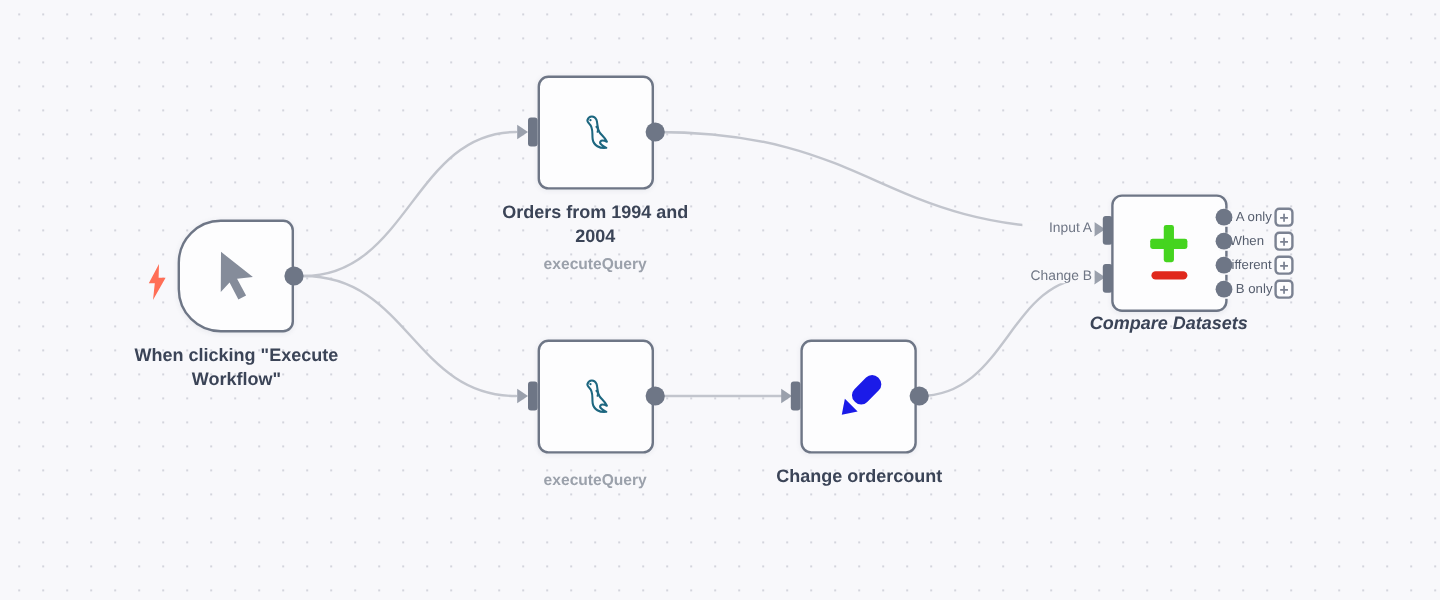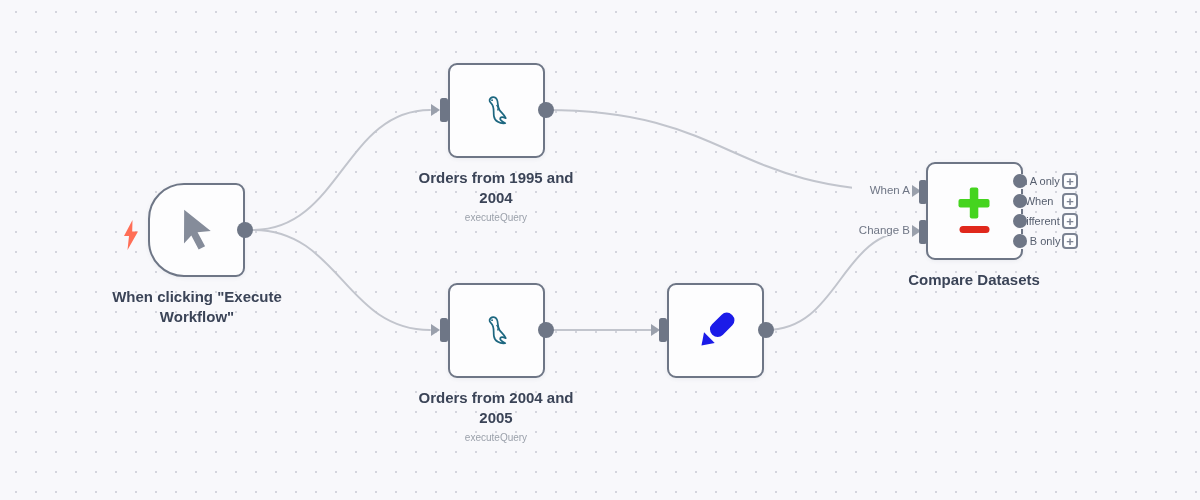--- a/index.html
+++ b/index.html
@@ -21,21 +21,21 @@
     position:absolute;background:#6e7686;border-radius:50%;z-index:3;
   }
   .port-bar{
     position:absolute;width:8px;height:24px;background:#6e7686;border-radius:2.5px;z-index:3;
   }
   .node-label{
     position:absolute;z-index:2;text-align:center;color:#3b4457;
     font-size:15px;font-weight:700;line-height:1.32;
   }
   .node-subtitle{
-    margin-top:3px;font-size:10px;font-weight:400;color:#9ba1ab;
+    margin-top:3px;font-size:13px;font-weight:700;color:#9ba1ab;
   }
   .io-label{
     position:absolute;z-index:2;font-size:11.5px;color:#6f7685;
     background:#f8f8fb;padding:0 2px;white-space:nowrap;
   }
   .io-label.right{text-align:right;}
   .out-label{
     position:absolute;z-index:2;width:46px;height:15px;line-height:15px;
     font-size:11px;color:#565e6e;text-align:center;overflow:hidden;
     white-space:nowrap;background:#f8f8fb;
@@ -99,72 +99,72 @@
           <path d="M19.5 15 C21 16 21.4 17.8 20.6 19.6" fill="none" stroke="#1d6780" stroke-width="1.3"></path>
           <circle cx="15.7" cy="10.6" r="0.8" fill="#1d6780"></circle>
         </g>
       </defs>
       <use href="#dolphin"></use>
     </svg>
   </div>
   <span class="port-bar" style="left:440px;top:98px;"></span>
   <span class="port-dot" style="left:538px;top:102px;width:16px;height:16px;"></span>
   <div class="node-label" style="left:406px;top:168px;width:180px;">
-    <div>Orders from 1995 and 2004</div>
+    <div>Orders from 1994 and 2004</div>
     <div class="node-subtitle">executeQuery</div>
   </div>
 
   <div class="node" style="left:448px;top:283px;width:93px;height:91px;">
     <svg width="46" height="46" viewBox="0 0 40 40">
       <use href="#dolphin"></use>
     </svg>
   </div>
   <span class="port-bar" style="left:440px;top:318px;"></span>
   <span class="port-dot" style="left:538px;top:322px;width:16px;height:16px;"></span>
   <div class="node-label" style="left:406px;top:388px;width:180px;">
-    <div>Orders from 2004 and 2005</div>
     <div class="node-subtitle">executeQuery</div>
   </div>
 
   <div class="node" style="left:667px;top:283px;width:93px;height:91px;">
     <svg width="52" height="52" viewBox="0 0 40 40">
       <g transform="rotate(45 20 20)">
         <rect x="14.2" y="2.5" width="11.6" height="21.5" rx="5.5" fill="#1b1be8"></rect>
         <polygon points="14.2,27.2 25.8,27.2 20,35.8" fill="#1b1be8"></polygon>
       </g>
     </svg>
   </div>
   <span class="port-bar" style="left:659px;top:318px;"></span>
   <span class="port-dot" style="left:758px;top:322px;width:16px;height:16px;"></span>
+  <div class="node-label" style="left:616px;top:388px;width:200px;">Change ordercount</div>
 
   <div class="node" style="left:926px;top:162px;width:93px;height:94px;">
     <svg width="40" height="50" viewBox="0 0 40 50">
       <g fill="#45d41f">
         <rect x="3.5" y="13" width="31" height="8.5" rx="2"></rect>
         <rect x="14.8" y="1.5" width="8.5" height="31" rx="2"></rect>
       </g>
       <rect x="4.5" y="40" width="30" height="7" rx="3.5" fill="#e0281c"></rect>
     </svg>
   </div>
 
-  <div class="io-label right" style="left:852px;top:184px;width:56px;">When A</div>
+  <div class="io-label right" style="left:852px;top:184px;width:56px;">Input A</div>
   <span class="port-bar" style="left:919px;top:180px;"></span>
   <div class="io-label right" style="left:852px;top:224px;width:56px;">Change B</div>
   <span class="port-bar" style="left:919px;top:220px;"></span>
 
   <div class="out-label" style="left:1016px;top:174px;">In A only</div>
   <div class="out-label" style="left:1016px;top:194px;">When</div>
   <div class="out-label" style="left:1016px;top:214px;">Different</div>
   <div class="out-label" style="left:1016px;top:234px;">In B only</div>
 
   <span class="port-dot" style="left:1013px;top:174px;width:14px;height:14px;"></span>
   <span class="port-dot" style="left:1013px;top:194px;width:14px;height:14px;"></span>
   <span class="port-dot" style="left:1013px;top:214px;width:14px;height:14px;"></span>
   <span class="port-dot" style="left:1013px;top:234px;width:14px;height:14px;"></span>
 
   <button class="add-btn" style="left:1062px;top:173px;">+</button>
   <button class="add-btn" style="left:1062px;top:193px;">+</button>
   <button class="add-btn" style="left:1062px;top:213px;">+</button>
   <button class="add-btn" style="left:1062px;top:233px;">+</button>
 
-  <div class="node-label" style="left:874px;top:270px;width:200px;">Compare Datasets</div>
+  <div class="node-label" style="left:874px;top:260px;width:200px;font-style:italic;">Compare Datasets</div>
 
 </div>
 
 </body></html>

